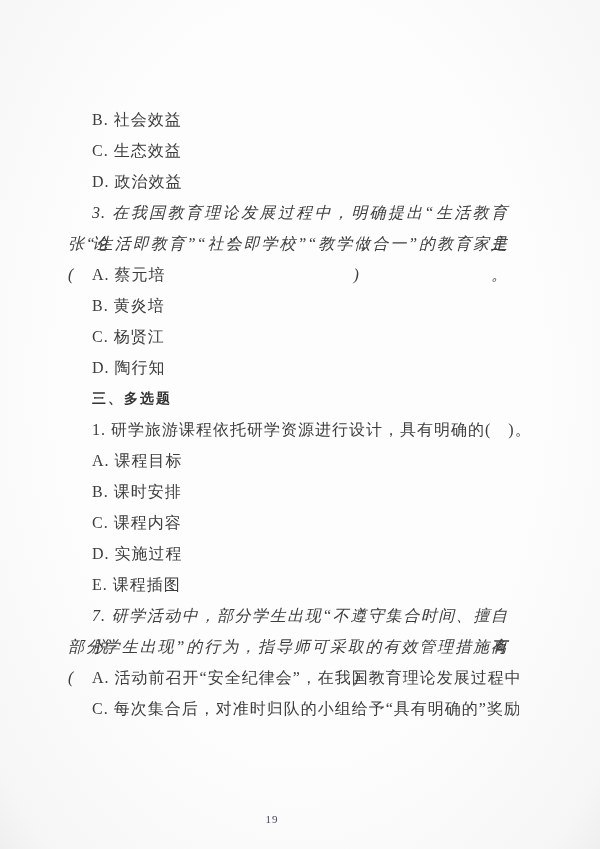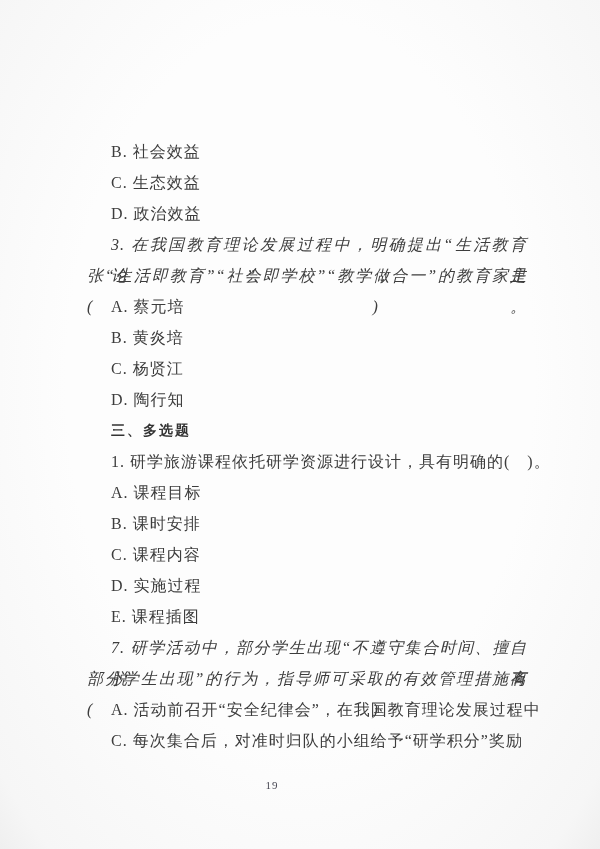--- a/index.html
+++ b/index.html
@@ -12,23 +12,22 @@
   .page {
     position: relative;
     width: 600px;
     height: 849px;
     background: radial-gradient(ellipse at 50% 45%, #fdfdfd 55%, #f6f6f6 92%, #efefef 100%);
     color: #3d3d3d;
   }
   .content {
     position: absolute;
     top: 104px;
-    left: 87px;
+    left: 68px;
     width: 440px;
-    margin-top: 32px;
   }
   .line {
     height: 31px;
     line-height: 31px;
     font-size: 16px;
     letter-spacing: 1px;
     white-space: nowrap;
     color: #3d3d3d;
   }
   .indent { padding-left: 24px; }
@@ -39,21 +38,21 @@
     font-style: italic;
   }
   .heading {
     font-weight: bold;
     color: #333333;
     letter-spacing: 2px;
     font-size: 14px;
   }
   .footer {
     position: absolute;
-    top: 779px;
+    top: 813px;
     left: 0;
     width: 544px;
     text-align: center;
     font-size: 11px;
     color: #4a4a55;
     letter-spacing: 1px;
   }
 </style>
 </head>
 <body>
@@ -72,16 +71,16 @@
     <div class="line indent heading">三、多选题</div>
     <div class="line indent">1. 研学旅游课程依托研学资源进行设计，具有明确的(　)。</div>
     <div class="line indent">A. 课程目标</div>
     <div class="line indent">B. 课时安排</div>
     <div class="line indent">C. 课程内容</div>
     <div class="line indent">D. 实施过程</div>
     <div class="line indent">E. 课程插图</div>
     <div class="line indent fill">7. 研学活动中，部分学生出现“不遵守集合时间、擅自脱离</div>
     <div class="line fill">部分学生出现”的行为，指导师可采取的有效管理措施有(　)。</div>
     <div class="line indent">A. 活动前召开“安全纪律会”，在我国教育理论发展过程中</div>
-    <div class="line indent">C. 每次集合后，对准时归队的小组给予“研学积分”奖励</div>
+    <div class="line indent">C. 每次集合后，对准时归队的小组给予“具有明确的”奖励</div>
   </div>
   <div class="footer">19</div>
 </div>
 
 </body></html>

